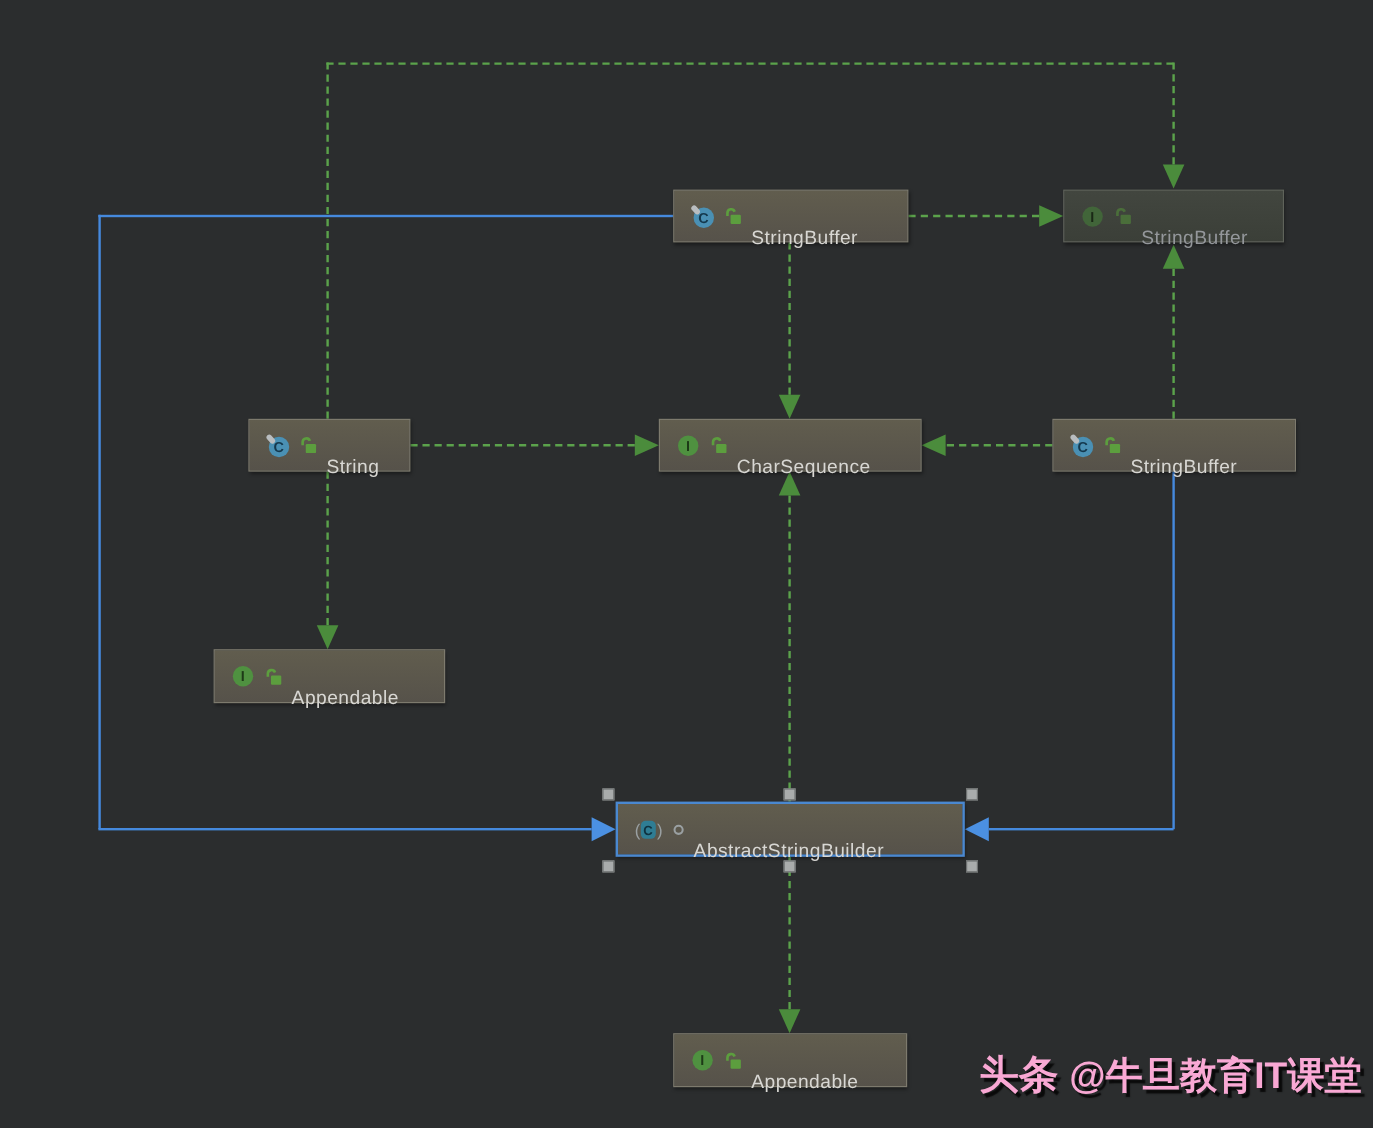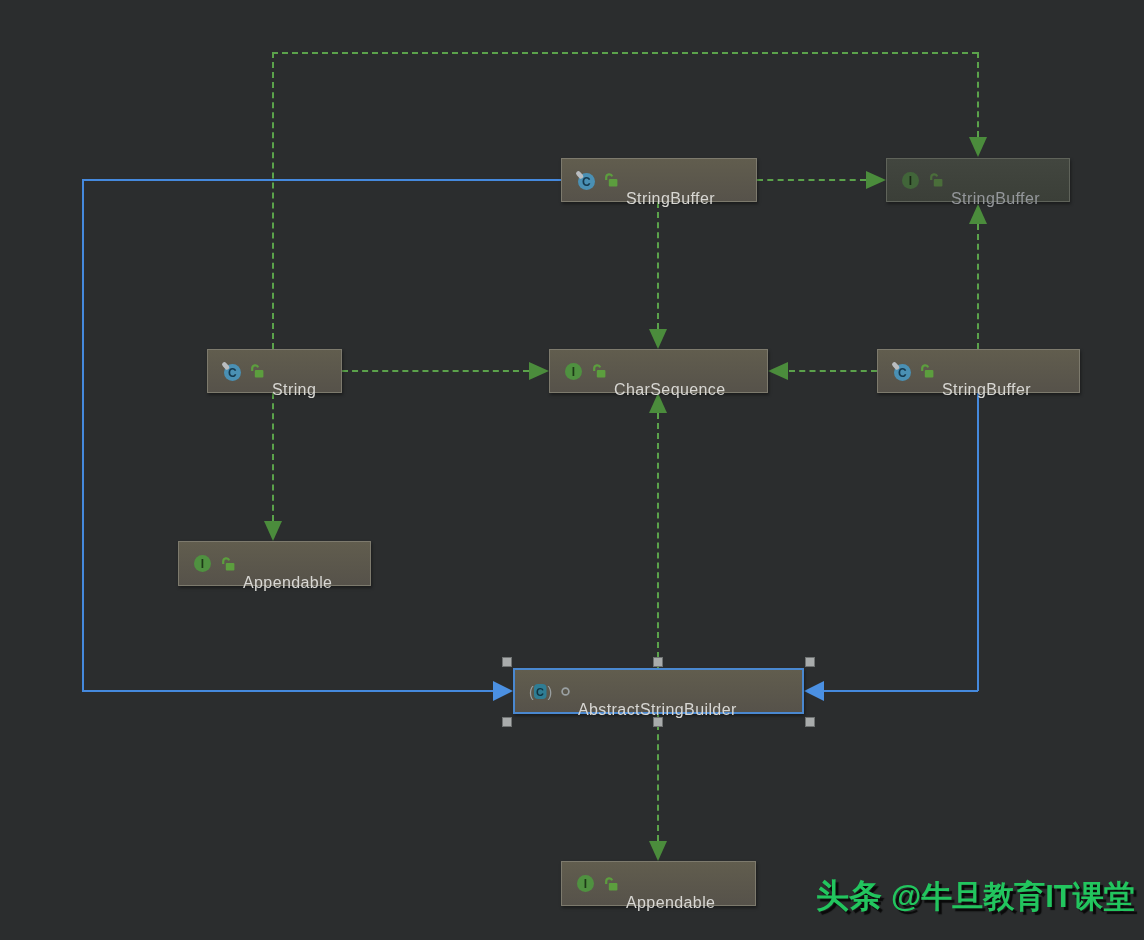--- a/index.html
+++ b/index.html
@@ -31,21 +31,21 @@
   .a-g-up    { border-left:9px solid transparent; border-right:9px solid transparent; border-bottom:20px solid #4b8c3c; }
   .a-g-right { border-top:9px solid transparent; border-bottom:9px solid transparent; border-left:20px solid #4b8c3c; }
   .a-g-left  { border-top:9px solid transparent; border-bottom:9px solid transparent; border-right:20px solid #4b8c3c; }
   .a-b-right { border-top:10px solid transparent; border-bottom:10px solid transparent; border-left:20px solid #4b90e2; }
   .a-b-left  { border-top:10px solid transparent; border-bottom:10px solid transparent; border-right:20px solid #4b90e2; }
 
   
   .handle { position:absolute; width:10px; height:10px; background:#a9acac; border:1px solid #6f7272; z-index:4; }
 
   
-  .watermark { position:absolute; left:816px; top:874px; z-index:5; color:#22c55e;
+  .watermark { position:absolute; left:816px; top:874px; z-index:5; color:#f9a8d4;
                font-size:31px; font-weight:bold; white-space:nowrap;
                text-shadow:3px 3px 1px rgba(8,8,8,.95); }
   .watermark .badge { font-weight:900; font-size:33px; margin-right:9px; }
 </style>
 </head>
 <body>
 
 <div class="canvas">
 
   <div class="edge gv" style="left:272px; top:52px;  height:297px;"></div>

